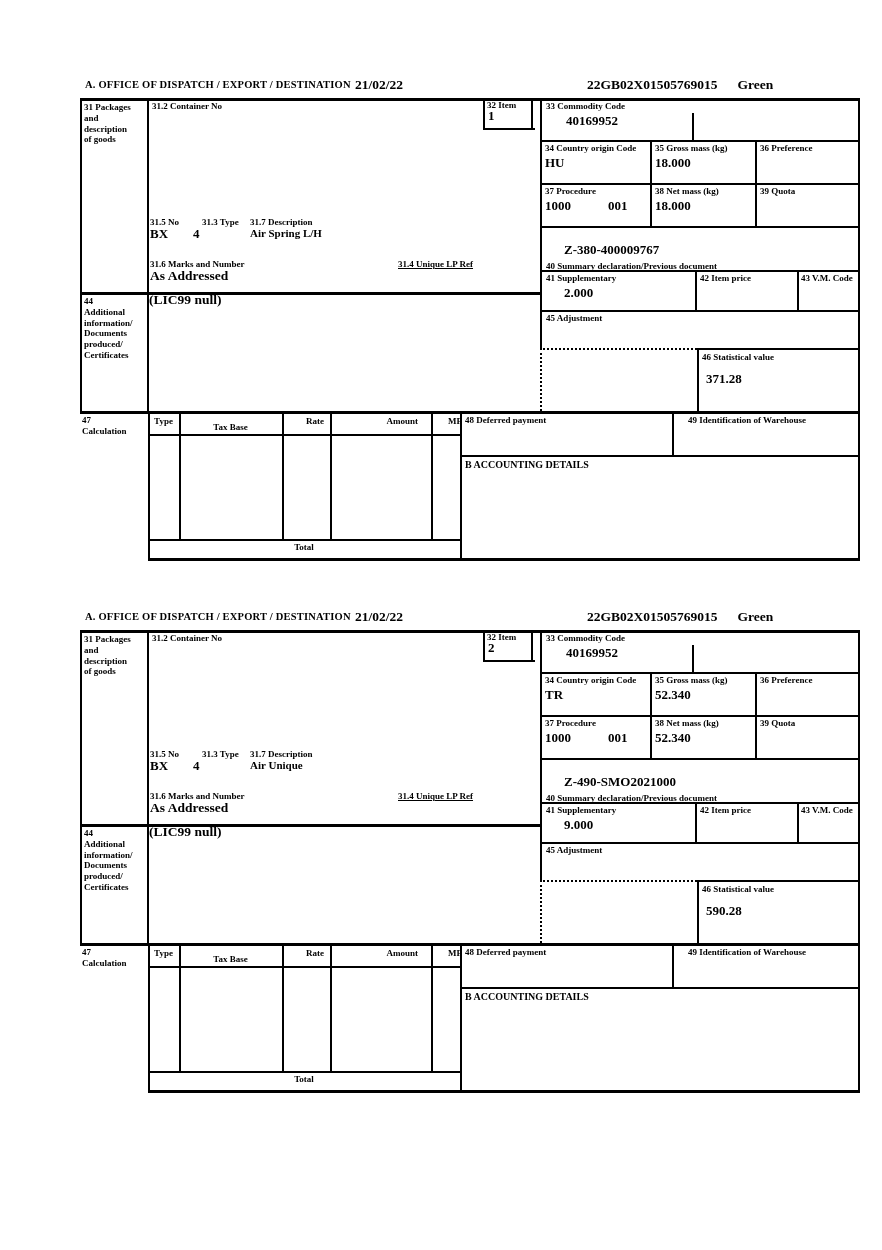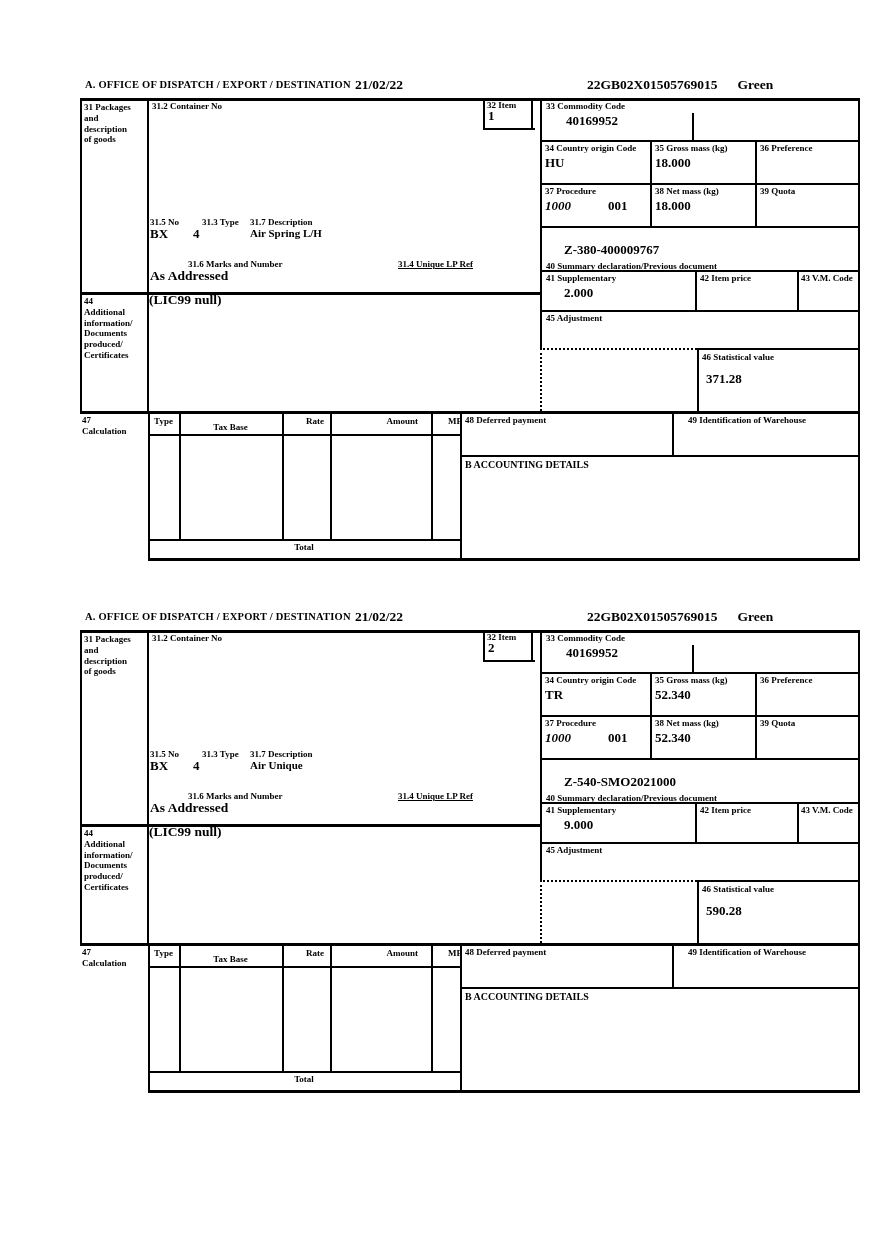--- a/index.html
+++ b/index.html
@@ -19,35 +19,35 @@
   .p-lbl31{left:4px;top:4px;width:60px;}
   .p-lbl312{left:72px;top:3px;}
   .p-lbl32{left:407px;top:2px;}
   .p-val-item{left:408px;top:11px;}
   .p-lbl315{left:70px;top:119px;}
   .p-lbl313{left:122px;top:119px;}
   .p-lbl317{left:170px;top:119px;}
   .p-val-pkgno{left:70px;top:129px;}
   .p-val-pkgtype{left:113px;top:129px;}
   .p-val-desc{left:170px;top:129px;font-size:11px;}
-  .p-lbl316{left:80px;top:161px;padding-left:28px;}
+  .p-lbl316{left:70px;top:161px;}
   .p-lbl314{left:318px;top:161px;text-decoration:underline;}
   .p-val-marks{left:70px;top:171px;font-size:13.5px;}
   .p-lbl44{left:4px;top:198px;width:62px;}
   .p-val-addinfo{left:69px;top:195px;font-size:13.5px;}
   .p-lbl33{left:466px;top:3px;}
   .p-val-comm{left:486px;top:16px;}
   .p-lbl34{left:465px;top:45px;}
   .p-val-origin{left:465px;top:58px;}
   .p-lbl35{left:575px;top:45px;}
   .p-val-gross{left:575px;top:58px;}
   .p-lbl36{left:680px;top:45px;}
   .p-lbl37{left:465px;top:88px;}
   .p-val-proc{left:465px;top:101px;}
-  .p-val-proc .p1{display:inline-block;width:63px;font-style:italic;}
+  .p-val-proc .p1{display:inline-block;width:63px;}
   .p-lbl38{left:575px;top:88px;}
   .p-val-net{left:575px;top:101px;}
   .p-lbl39{left:680px;top:88px;}
   .p-lbl40{left:466px;top:131px;margin-top:32px;}
   .p-val-summ{left:484px;top:145px;}
   .p-lbl41{left:466px;top:175px;}
   .p-val-supp{left:484px;top:188px;}
   .p-lbl42{left:620px;top:175px;}
   .p-lbl43{left:721px;top:175px;}
   .p-lbl45{left:466px;top:215px;}
@@ -199,21 +199,21 @@
   <div class="val p-val-origin">TR</div>
   <div class="lbl p-lbl35">35 Gross mass (kg)</div>
   <div class="val p-val-gross">52.340</div>
   <div class="lbl p-lbl36">36 Preference</div>
   <div class="lbl p-lbl37">37 Procedure</div>
   <div class="val p-val-proc"><span class="p1">1000</span><span>001</span></div>
   <div class="lbl p-lbl38">38 Net mass (kg)</div>
   <div class="val p-val-net">52.340</div>
   <div class="lbl p-lbl39">39 Quota</div>
   <div class="lbl p-lbl40">40 Summary declaration/Previous document</div>
-  <div class="val p-val-summ">Z-540-SMO2021000</div>
+  <div class="val p-val-summ">Z-490-SMO2021000</div>
   <div class="lbl p-lbl41">41 Supplementary</div>
   <div class="val p-val-supp">9.000</div>
   <div class="lbl p-lbl42">42 Item price</div>
   <div class="lbl p-lbl43">43 V.M. Code</div>
   <div class="lbl p-lbl45">45 Adjustment</div>
   <div class="lbl p-lbl46">46 Statistical value</div>
   <div class="val p-val-stat">590.28</div>
   <div class="lbl p-lbl47">47
 Calculation</div>
   <div class="lbl p-th-type">Type</div>

